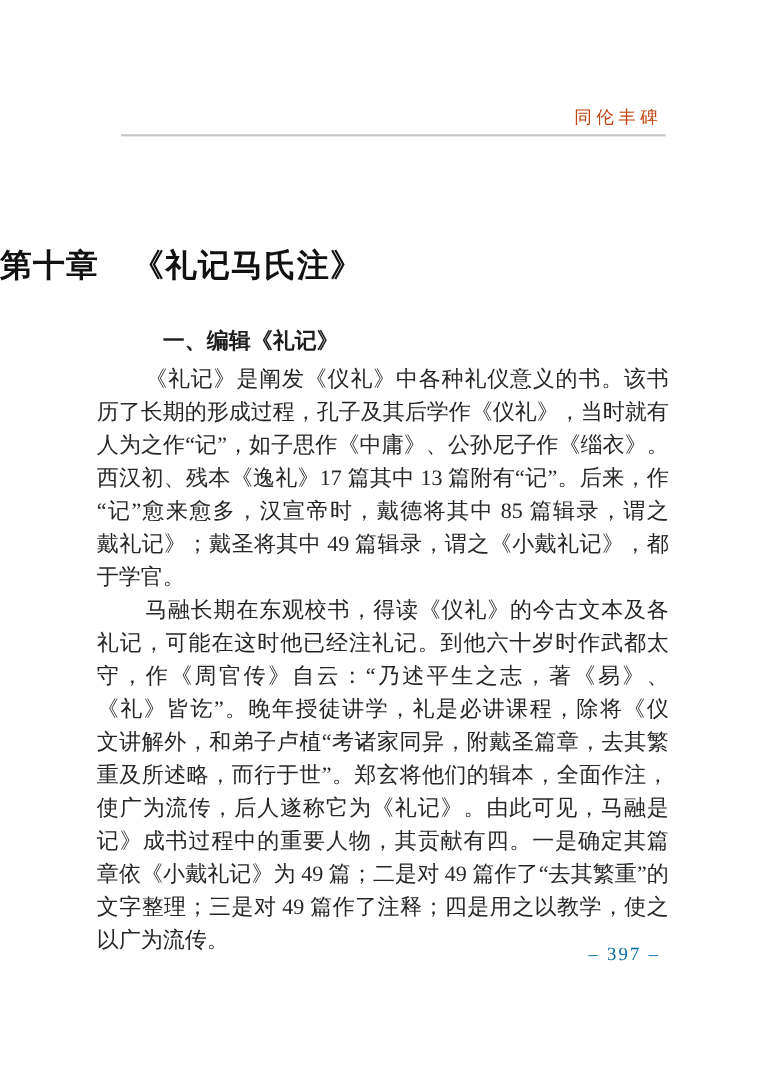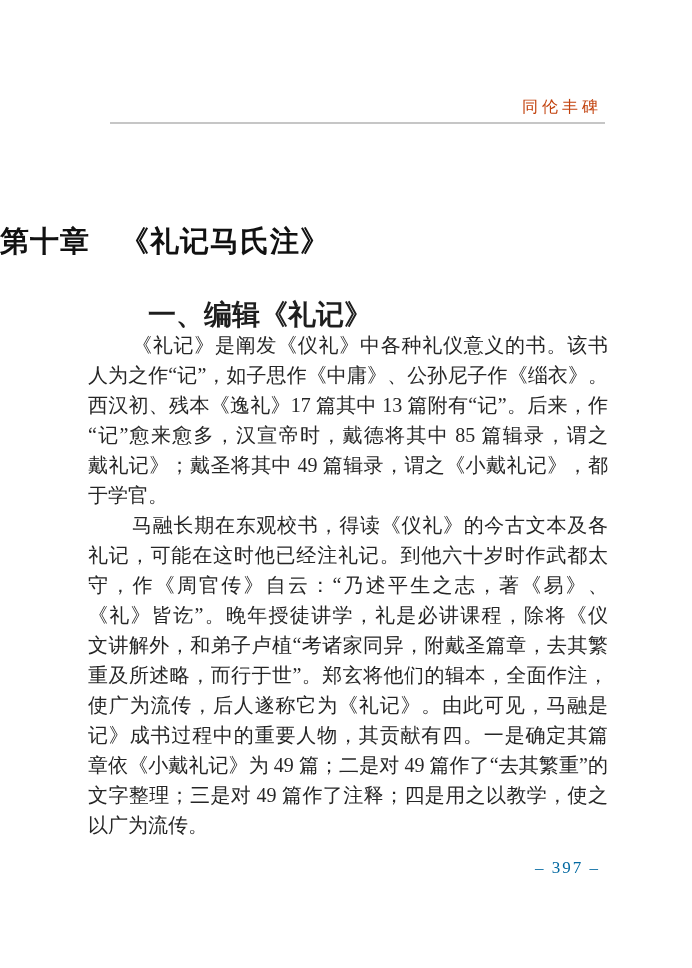--- a/index.html
+++ b/index.html
@@ -43,21 +43,21 @@
     font-size: 29px;
     font-weight: 700;
     letter-spacing: 1px;
     color: #111111;
   }
   .section-heading {
     position: absolute;
     top: 296px;
     left: 148px;
     margin: 0;
-    font-size: 28px;
+    font-size: 20px;
     font-weight: 700;
     color: #1e1e1e;
     font-family: "Liberation Sans", "DejaVu Sans", sans-serif;
   }
   .body-text {
     position: absolute;
     top: 330px;
     left: 88px;
     width: 520px;
   }
@@ -99,20 +99,21 @@
   <div class="head-rule"></div>
 
   <h1 class="chapter-title">第十章　《礼记马氏注》</h1>
 
   <h2 class="section-heading">一、编辑《礼记》</h2>
 
   <div class="body-text">
 
     <div class="para">
       <div class="line indent">《礼记》是阐发《仪礼》中各种礼仪意义的书。该书经</div>
+      <div class="line">历了长期的形成过程，孔子及其后学作《仪礼》，当时就有</div>
       <div class="line">人为之作“记”，如子思作《中庸》、公孙尼子作《缁衣》。到</div>
       <div class="line">西汉初、残本《逸礼》17 篇其中 13 篇附有“记”。后来，作</div>
       <div class="line">“记”愈来愈多，汉宣帝时，戴德将其中 85 篇辑录，谓之《大</div>
       <div class="line">戴礼记》；戴圣将其中 49 篇辑录，谓之《小戴礼记》，都被立</div>
       <div class="line para-end">于学官。</div>
     </div>
 
     <div class="para">
       <div class="line indent">马融长期在东观校书，得读《仪礼》的今古文本及各种</div>
       <div class="line">礼记，可能在这时他已经注礼记。到他六十岁时作武都太</div>

